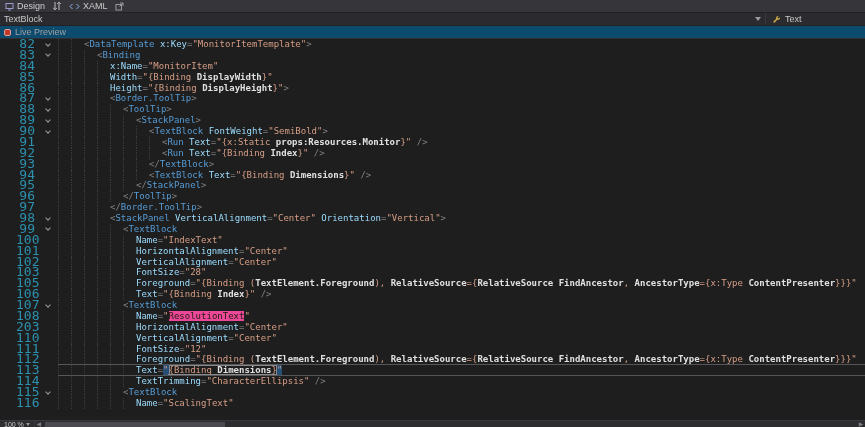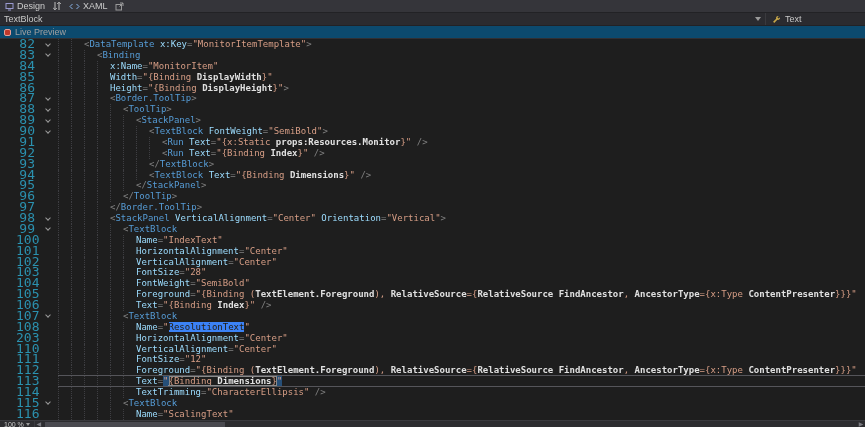--- a/index.html
+++ b/index.html
@@ -40,21 +40,21 @@
   .line.cur { position:relative; }
   .line.cur::after { content:""; position:absolute; left:58px; right:0; top:-1px; bottom:0;
                      border-top:1px solid #55555a; border-bottom:1px solid #55555a; pointer-events:none; }
 
   .tk-d { color:#808080; }
   .tk-t { color:#569cd6; }
   .tk-a { color:#9cdcfe; }
   .tk-s { color:#d69d85; }
   .tk-b { color:#e0e0e0; font-weight:bold; }
   .tk-w { color:#d4d4d4; }
-  .tk-hl { background:#3b82f6; color:#241a0b; }
+  .tk-hl { background:#ec4899; color:#241a0b; }
   .tk-sel { background:#264f78; color:#d69d85; }
   .tk-box { outline:1px solid #8a8a8a; outline-offset:-1px;text-decoration:underline; }
 
   
   .statusbar { flex:none; height:7px; background:#2d2d30; display:flex; align-items:center;
                font-size:7px; color:#c8c8c8; overflow:hidden; border-top:1px solid #3a3a3e; }
   .zoom { display:flex; align-items:center; gap:2px; padding:0 4px; border-right:1px solid #3a3a3e; height:100%; }
   .zoom .chev-down { border-top-width:3px; border-left-width:2.5px; border-right-width:2.5px; }
   .hscroll { flex:1; height:100%; position:relative; background:#2d2d30; }
   .hthumb { position:absolute; left:10px; top:1px; width:180px; height:5px; background:#4a4a50; }
@@ -134,21 +134,20 @@
       <div class="line"><span class="lnum">94</span><span class="fold"></span><span class="ltext"><span class="ind"></span><span class="ind"></span><span class="ind"></span><span class="ind"></span><span class="ind"></span><span class="ind"></span><span class="ind"></span><span class="tk-d">&lt;</span><span class="tk-t">TextBlock</span><span class="tk-w"> </span><span class="tk-a">Text</span><span class="tk-d">=</span><span class="tk-s">"{Binding </span><span class="tk-b">Dimensions</span><span class="tk-s">}"</span><span class="tk-w"> </span><span class="tk-d">/&gt;</span></span></div>
       <div class="line"><span class="lnum">95</span><span class="fold"></span><span class="ltext"><span class="ind"></span><span class="ind"></span><span class="ind"></span><span class="ind"></span><span class="ind"></span><span class="ind"></span><span class="tk-d">&lt;/</span><span class="tk-t">StackPanel</span><span class="tk-d">&gt;</span></span></div>
       <div class="line"><span class="lnum">96</span><span class="fold"></span><span class="ltext"><span class="ind"></span><span class="ind"></span><span class="ind"></span><span class="ind"></span><span class="ind"></span><span class="tk-d">&lt;/</span><span class="tk-t">ToolTip</span><span class="tk-d">&gt;</span></span></div>
       <div class="line"><span class="lnum">97</span><span class="fold"></span><span class="ltext"><span class="ind"></span><span class="ind"></span><span class="ind"></span><span class="ind"></span><span class="tk-d">&lt;/</span><span class="tk-t">Border.ToolTip</span><span class="tk-d">&gt;</span></span></div>
       <div class="line"><span class="lnum">98</span><span class="fold"><i class="chev"></i></span><span class="ltext"><span class="ind"></span><span class="ind"></span><span class="ind"></span><span class="ind"></span><span class="tk-d">&lt;</span><span class="tk-t">StackPanel</span><span class="tk-w"> </span><span class="tk-a">VerticalAlignment</span><span class="tk-d">=</span><span class="tk-s">"Center"</span><span class="tk-w"> </span><span class="tk-a">Orientation</span><span class="tk-d">=</span><span class="tk-s">"Vertical"</span><span class="tk-d">&gt;</span></span></div>
       <div class="line"><span class="lnum">99</span><span class="fold"><i class="chev"></i></span><span class="ltext"><span class="ind"></span><span class="ind"></span><span class="ind"></span><span class="ind"></span><span class="ind"></span><span class="tk-d">&lt;</span><span class="tk-t">TextBlock</span></span></div>
       <div class="line"><span class="lnum">100</span><span class="fold"></span><span class="ltext"><span class="ind"></span><span class="ind"></span><span class="ind"></span><span class="ind"></span><span class="ind"></span><span class="ind"></span><span class="tk-a">Name</span><span class="tk-d">=</span><span class="tk-s">"IndexText"</span></span></div>
       <div class="line"><span class="lnum">101</span><span class="fold"></span><span class="ltext"><span class="ind"></span><span class="ind"></span><span class="ind"></span><span class="ind"></span><span class="ind"></span><span class="ind"></span><span class="tk-a">HorizontalAlignment</span><span class="tk-d">=</span><span class="tk-s">"Center"</span></span></div>
       <div class="line"><span class="lnum">102</span><span class="fold"></span><span class="ltext"><span class="ind"></span><span class="ind"></span><span class="ind"></span><span class="ind"></span><span class="ind"></span><span class="ind"></span><span class="tk-a">VerticalAlignment</span><span class="tk-d">=</span><span class="tk-s">"Center"</span></span></div>
       <div class="line"><span class="lnum">103</span><span class="fold"></span><span class="ltext"><span class="ind"></span><span class="ind"></span><span class="ind"></span><span class="ind"></span><span class="ind"></span><span class="ind"></span><span class="tk-a">FontSize</span><span class="tk-d">=</span><span class="tk-s">"28"</span></span></div>
-      <div class="line"><span class="lnum">104</span><span class="fold"></span><span class="ltext"><span class="ind"></span><span class="ind"></span><span class="ind"></span><span class="ind"></span><span class="ind"></span><span class="ind"></span><span class="tk-a">FontWeight</span><span class="tk-d">=</span><span class="tk-s">"SemiBold"</span></span></div>
       <div class="line"><span class="lnum">105</span><span class="fold"></span><span class="ltext"><span class="ind"></span><span class="ind"></span><span class="ind"></span><span class="ind"></span><span class="ind"></span><span class="ind"></span><span class="tk-a">Foreground</span><span class="tk-d">=</span><span class="tk-s">"{Binding (</span><span class="tk-b">TextElement.Foreground</span><span class="tk-s">), </span><span class="tk-b">RelativeSource</span><span class="tk-s">={</span><span class="tk-b">RelativeSource</span><span class="tk-s"> </span><span class="tk-b">FindAncestor</span><span class="tk-s">, </span><span class="tk-b">AncestorType</span><span class="tk-s">={x:Type </span><span class="tk-b">ContentPresenter</span><span class="tk-s">}}}"</span></span></div>
       <div class="line"><span class="lnum">106</span><span class="fold"></span><span class="ltext"><span class="ind"></span><span class="ind"></span><span class="ind"></span><span class="ind"></span><span class="ind"></span><span class="ind"></span><span class="tk-a">Text</span><span class="tk-d">=</span><span class="tk-s">"{Binding </span><span class="tk-b">Index</span><span class="tk-s">}"</span><span class="tk-w"> </span><span class="tk-d">/&gt;</span></span></div>
       <div class="line"><span class="lnum">107</span><span class="fold"><i class="chev"></i></span><span class="ltext"><span class="ind"></span><span class="ind"></span><span class="ind"></span><span class="ind"></span><span class="ind"></span><span class="tk-d">&lt;</span><span class="tk-t">TextBlock</span></span></div>
       <div class="line"><span class="lnum">108</span><span class="fold"></span><span class="ltext"><span class="ind"></span><span class="ind"></span><span class="ind"></span><span class="ind"></span><span class="ind"></span><span class="ind"></span><span class="tk-a">Name</span><span class="tk-d">=</span><span class="tk-s">"</span><span class="tk-hl">ResolutionText</span><span class="tk-s">"</span></span></div>
       <div class="line"><span class="lnum">203</span><span class="fold"></span><span class="ltext"><span class="ind"></span><span class="ind"></span><span class="ind"></span><span class="ind"></span><span class="ind"></span><span class="ind"></span><span class="tk-a">HorizontalAlignment</span><span class="tk-d">=</span><span class="tk-s">"Center"</span></span></div>
       <div class="line"><span class="lnum">110</span><span class="fold"></span><span class="ltext"><span class="ind"></span><span class="ind"></span><span class="ind"></span><span class="ind"></span><span class="ind"></span><span class="ind"></span><span class="tk-a">VerticalAlignment</span><span class="tk-d">=</span><span class="tk-s">"Center"</span></span></div>
       <div class="line"><span class="lnum">111</span><span class="fold"></span><span class="ltext"><span class="ind"></span><span class="ind"></span><span class="ind"></span><span class="ind"></span><span class="ind"></span><span class="ind"></span><span class="tk-a">FontSize</span><span class="tk-d">=</span><span class="tk-s">"12"</span></span></div>
       <div class="line"><span class="lnum">112</span><span class="fold"></span><span class="ltext"><span class="ind"></span><span class="ind"></span><span class="ind"></span><span class="ind"></span><span class="ind"></span><span class="ind"></span><span class="tk-a">Foreground</span><span class="tk-d">=</span><span class="tk-s">"{Binding (</span><span class="tk-b">TextElement.Foreground</span><span class="tk-s">), </span><span class="tk-b">RelativeSource</span><span class="tk-s">={</span><span class="tk-b">RelativeSource</span><span class="tk-s"> </span><span class="tk-b">FindAncestor</span><span class="tk-s">, </span><span class="tk-b">AncestorType</span><span class="tk-s">={x:Type </span><span class="tk-b">ContentPresenter</span><span class="tk-s">}}}"</span></span></div>
       <div class="line cur"><span class="lnum">113</span><span class="fold"></span><span class="ltext"><span class="ind"></span><span class="ind"></span><span class="ind"></span><span class="ind"></span><span class="ind"></span><span class="ind"></span><span class="tk-a">Text</span><span class="tk-d">=</span><span class="tk-sel">"</span><span class="tk-box"><span class="tk-s">{Binding </span><span class="tk-b">Dimensions</span><span class="tk-s">}</span></span><span class="tk-sel">"</span></span></div>
       <div class="line"><span class="lnum">114</span><span class="fold"></span><span class="ltext"><span class="ind"></span><span class="ind"></span><span class="ind"></span><span class="ind"></span><span class="ind"></span><span class="ind"></span><span class="tk-a">TextTrimming</span><span class="tk-d">=</span><span class="tk-s">"CharacterEllipsis"</span><span class="tk-w"> </span><span class="tk-d">/&gt;</span></span></div>

